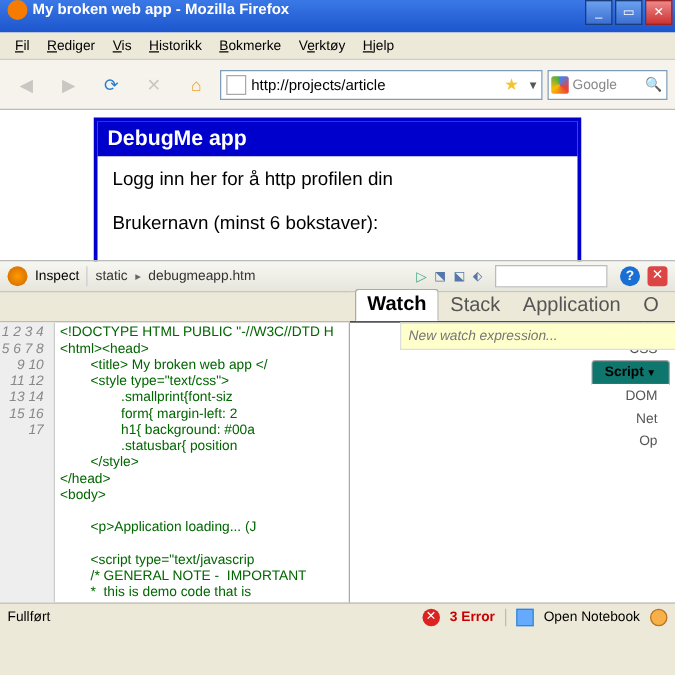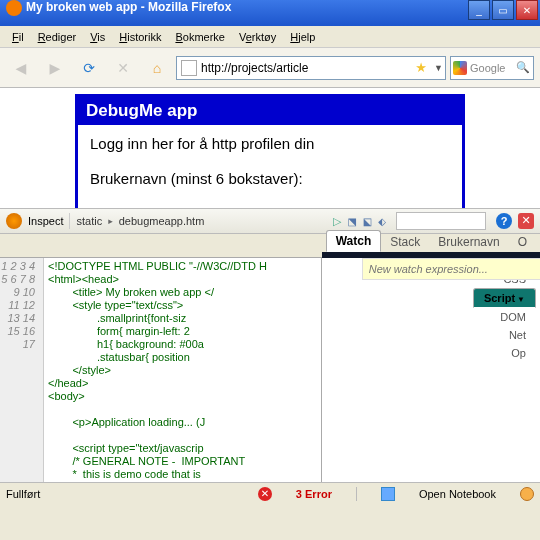--- a/index.html
+++ b/index.html
@@ -14,21 +14,21 @@
 .menubar span u { text-decoration: underline; }
 .navbar { height: 40px; background: #f5f3eb; display: flex; align-items: center; padding: 0 6px; gap: 4px; border-bottom: 1px solid #bbb; }
 .navbtn { width: 30px; height: 30px; border-radius: 4px; display: flex; align-items: center; justify-content: center; font-size: 14px; color: #888; }
 .navbtn.dis { opacity: 0.4; }
 .navbtn.reload { color: #2a7cd0; }
 .navbtn.home { color: #e9a030; }
 .urlbar { flex: 1; height: 24px; background: white; border: 1px solid #7f9db9; display: flex; align-items: center; padding: 0 22px 0 4px; position: relative; font-size: 12px; }
 .urlbar .globe { width: 16px; height: 16px; background: #fff; border: 1px solid #aaa; margin-right: 4px; }
 .urlbar .star { position: absolute; right: 18px; color: #f4c430; font-size: 13px; }
 .urlbar .dd { position: absolute; right: 2px; font-size: 9px; color: #555; }
-.searchbar { width: 84px; height: 24px; background: white; border: 1px solid #7f9db9; display: flex; align-items: center; padding: 0 2px; font-size: 11px; color: #888; position: relative;}
+.searchbar { width: 96px; height: 24px; background: white; border: 1px solid #7f9db9; display: flex; align-items: center; padding: 0 2px; font-size: 11px; color: #888; position: relative;}
 .searchbar .gico { width: 14px; height: 14px; background: conic-gradient(#4285f4,#ea4335,#fbbc05,#34a853); border-radius: 2px; margin-right: 3px; }
 .searchbar .mag { position: absolute; right: 3px; color: #666; font-size: 11px; }
 .content { height: 120px; background: white; padding: 6px 10px; }
 .app-box { margin: 0 auto; width: 390px; border: 3px solid #0000cd; }
 .app-head { background: #0000cd; color: white; font-size: 17px; font-weight: bold; padding: 4px 8px; }
 .app-body { padding: 10px 12px 8px 12px; font-family: 'Times New Roman', serif; font-size: 15px; }
 .app-body p { margin-bottom: 18px; }
 .fb-toolbar { height: 26px; background: linear-gradient(#f7f7f2, #e7e6dc); border-top: 1px solid #bbb; border-bottom: 1px solid #bbb; display: flex; align-items: center; padding: 0 6px; gap: 6px; font-size: 11px; }
 .bug-icon { width: 16px; height: 16px; background: radial-gradient(#f90,#c60); border-radius: 50%; }
 .fb-toolbar .sep { width: 1px; height: 16px; background: #ccc; }
@@ -41,25 +41,25 @@
 .fb-toolbar .closebtn { width: 16px; height: 16px; background: #d44; border-radius: 3px; color: white; text-align: center; font-size: 11px; line-height: 15px;}
 .fb-tabs { height: 24px; background: #ece9d8; display: flex; align-items: flex-end; border-bottom: 1px solid #aaa; padding: 0 4px; font-size: 11px; flex-direction: column; }
 .fb-tab { padding: 3px 10px; color: #555; }
 .fb-tab.active { font-weight: bold; color: #000; background: #0f766e; border: 1px solid #aaa; border-bottom: 1px solid white; border-radius: 3px 3px 0 0; }
 .fb-tab .dd { font-size: 8px; margin-left: 2px; }
 .fb-main { display: flex; height: 224px; background: white; }
 .code-pane { width: 330px; display: flex; font-family: 'Lucida Console', Monaco, monospace; font-size: 11px; overflow: hidden; }
 .gutter { width: 44px; background: #eee; color: #888; text-align: right; padding: 2px 8px 0 0; line-height: 13px; border-right: 1px solid #ccc; font-style: italic; }
 .code { flex: 1; padding: 2px 0 0 4px; color: #060; white-space: pre; line-height: 13px; overflow: hidden; }
 .side-pane { flex: 1; border-left: 1px solid #aaa; }
-.side-tabs { height: 24px; background: #ece9d8; display: flex; align-items: flex-end; border-bottom: 6px solid #0f172a; padding: 0 4px; font-size: 12px; }
+.side-tabs { height: 24px; background: #ece9d8; display: flex; align-items: flex-end; border-bottom: 1px solid #0f172a; padding: 0 4px; font-size: 16px; }
 .side-tab { padding: 3px 9px; color: #555; }
 .side-tab.active { font-weight: bold; color: #000; background: #fff; border: 1px solid #aaa; border-bottom: 1px solid white; border-radius: 3px 3px 0 0;}
 .watch-input { width: 100%; height: 22px; background: #ffffcc; border: 1px solid #ddd; padding: 3px 6px; color: #888; font-style: italic; font-size: 11px; margin-left: 40px; }
-.statusbar { height: 22px; background: #ece9d8; border-top: 1px solid #bbb; display: flex; align-items: center; padding: 0 6px; font-size: 11px; gap: 24px; }
+.statusbar { height: 22px; background: #ece9d8; border-top: 1px solid #bbb; display: flex; align-items: center; padding: 0 6px; font-size: 11px; gap: 8px; }
 .statusbar .fill { flex: 1; }
 .err-icon { width: 14px; height: 14px; background: #d22; border-radius: 50%; color: white; text-align: center; line-height: 14px; font-size: 10px;}
 .err-text { color: #c00; font-weight: bold; }
 .nb-icon { width: 14px; height: 14px; background: #6af; border: 1px solid #38c;}
 .monkey { width: 14px; height: 14px; background: #f7b04a; border-radius: 50%; border: 1px solid #b87020; }
 </style>
 </head>
 <body>
 
 <div class="titlebar">
@@ -172,21 +172,21 @@
 
         &lt;script type="text/javascrip
         /* GENERAL NOTE -  IMPORTANT
         *  this is demo code that is
 </div>
   </div>
   <div class="side-pane">
     <div class="side-tabs" style="margin-top:-24px;">
       <div class="side-tab active">Watch</div>
       <div class="side-tab">Stack</div>
-      <div class="side-tab">Brukernavn</div>
+      <div class="side-tab">Application</div>
       <div class="side-tab">O</div>
     </div>
     <input class="watch-input" placeholder="New watch expression..." style="">
   </div>
 </div>
 
 <div class="statusbar">
   <span>Fullført</span>
   <div class="fill"></div>
   <div class="err-icon">✕</div>

